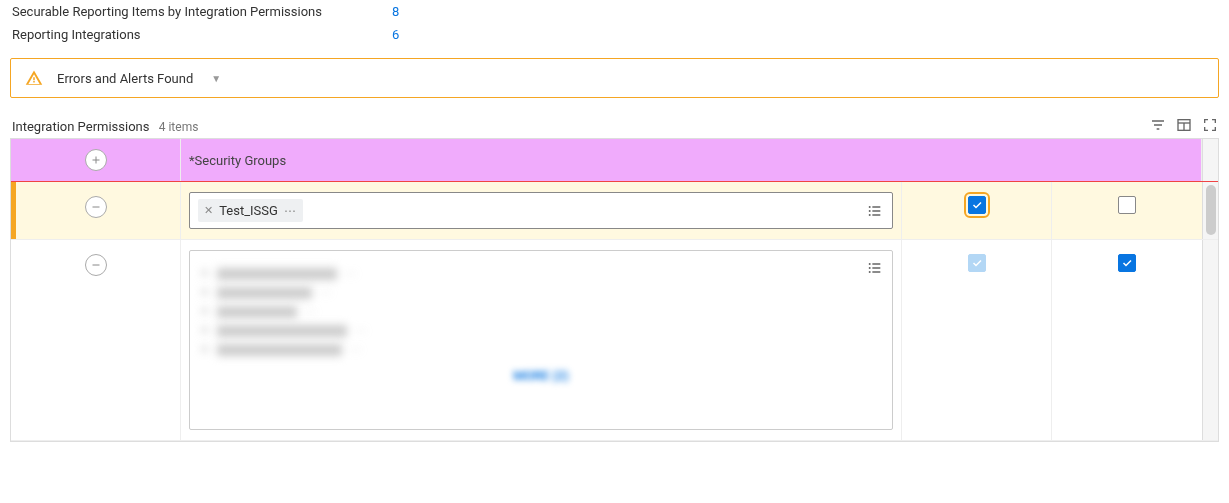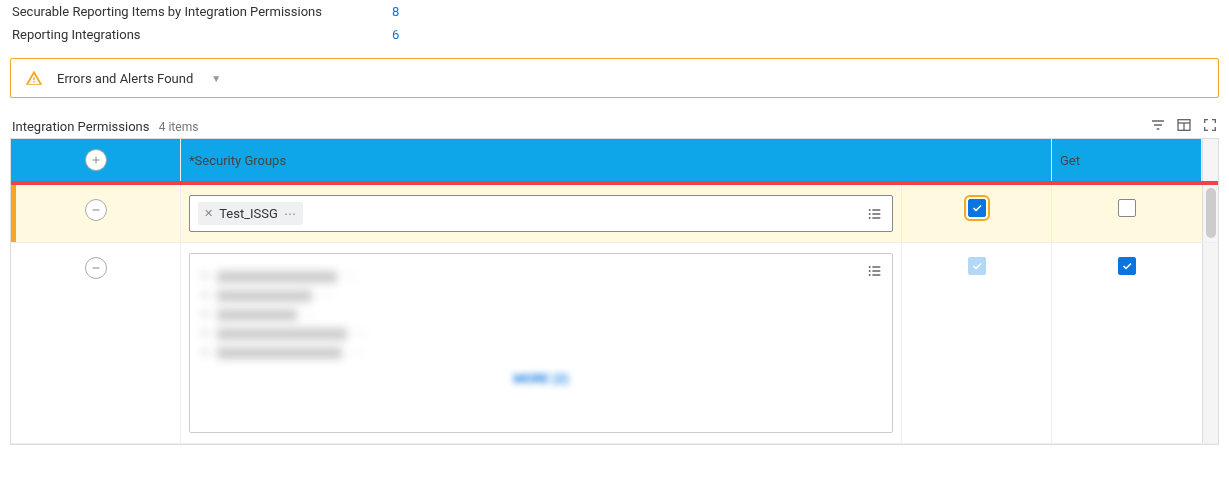--- a/index.html
+++ b/index.html
@@ -14,21 +14,21 @@
 .alert-text { color: #333; font-size: 13px; }
 .alert-chevron { color: #999; font-size: 10px; margin-left: 4px; cursor: pointer; }
 
 .table-title-row { display: flex; align-items: flex-end; justify-content: space-between; padding: 6px 10px 4px 12px; }
 .table-title { color: #333; font-size: 13px; }
 .items-count { color: #777; font-size: 12px; margin-left: 6px; }
 .table-toolbar { display: flex; gap: 8px; color: #666; }
 .toolbar-icon { width: 18px; height: 18px; cursor: pointer; display:flex; align-items:center; justify-content:center; }
 
 .grid { border: 1px solid #ddd; margin: 0 10px; }
-.grid-header { display: flex; background: #0ea5e9; border-bottom: 4px solid #ef4444; }
+.grid-header { display: flex; background: #f0abfc; border-bottom: 1px solid #ef4444; }
 .col-add { width: 170px; display:flex; align-items:center; justify-content:center; padding: 10px 0; border-right: 1px solid #eee; }
 .col-sg { flex: 1; display:flex; align-items:center; padding: 10px 8px; border-right: 1px solid #eee; color: #444; }
 .col-get { width: 150px; display:flex; align-items:center; padding: 10px 8px; border-right: 1px solid #eee; color: #444; }
 .col-put { width: 150px; display:flex; align-items:center; padding: 10px 8px; color: #444; }
 .col-scroll { width: 16px; background: #f5f5f5; border-left: 1px solid #ddd; }
 
 .grid-body { position: relative; }
 .grid-row { display: flex; border-bottom: 1px solid #eee; position: relative; }
 .grid-row.highlighted { background: #fff9e0; }
 .grid-row.highlighted::before { content:""; position:absolute; left:0; top:0; bottom:0; width:5px; background:#f5a623; }
@@ -114,21 +114,20 @@
 <div class="grid">
   <div class="grid-header">
     <div class="col-add">
       <div class="circle-btn">
         <svg viewBox="0 0 24 24" width="12" height="12">
             <path stroke="#888" stroke-width="2" d="M12 5v14M5 12h14"></path>
           </svg>
       </div>
     </div>
     <div class="col-sg">*Security Groups</div>
-    <div class="col-get">Get</div>
     <div class="col-scroll"></div>
   </div>
 
   <div class="grid-body">
 
     <div class="grid-row highlighted">
       <div class="cell-add">
         <div class="circle-btn">
           <svg viewBox="0 0 24 24" width="12" height="12">
               <path stroke="#888" stroke-width="2" d="M5 12h14"></path>

